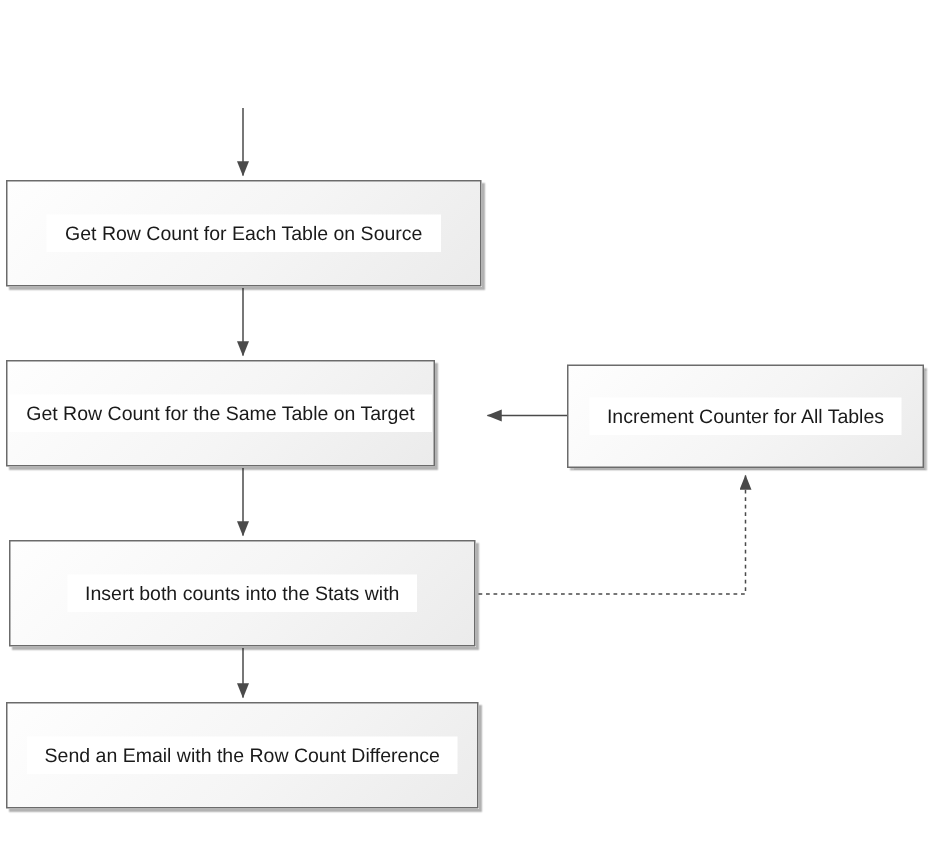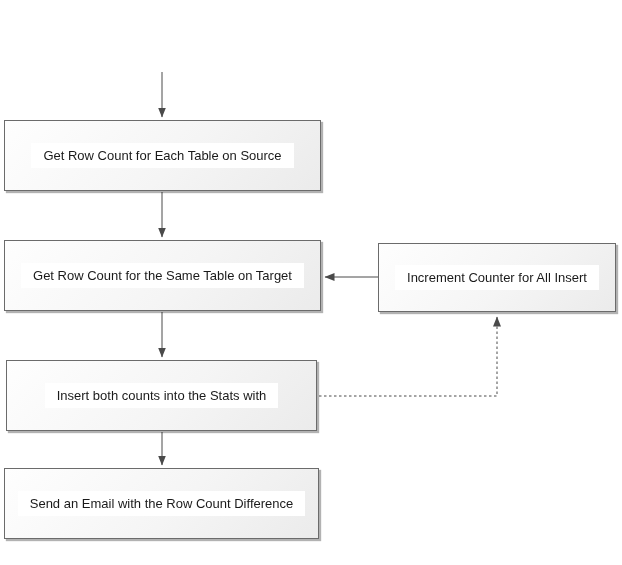--- a/index.html
+++ b/index.html
@@ -29,21 +29,21 @@
     background: #ffffff;
     padding: 5px 12px;
     font-size: 13px;
     line-height: 15px;
     color: #1a1a1a;
     white-space: nowrap;
   }
   
   #node-get-tables        { left: 5px;   top: 5px;   width: 306px; height: 66px; }
   #node-source-count      { left: 4px;   top: 120px; width: 317px; height: 71px; align-items: center; }
-  #node-target-count      { left: 4px;   top: 240px; width: 317px; height: 71px; }
+  #node-target-count      { left: 4px;   top: 240px; width: 286px; height: 71px; }
   #node-increment-counter { left: 378px; top: 243px; width: 238px; height: 69px; }
   #node-insert-stats      { left: 6px;   top: 360px; width: 311px; height: 71px; }
   #node-send-email        { left: 4px;   top: 468px; width: 315px; height: 71px; text-align: right; }
 
   svg.connectors {
     position: absolute;
     left: 0; top: 0;
     width: 622px;
     height: 565px;
     pointer-events: none;
@@ -79,21 +79,21 @@
 
   <div class="node" id="node-source-count">
     <span class="label">Get Row Count for Each Table on Source</span>
   </div>
 
   <div class="node" id="node-target-count">
     <span class="label">Get Row Count for the Same Table on Target</span>
   </div>
 
   <div class="node" id="node-increment-counter">
-    <span class="label">Increment Counter for All Insert</span>
+    <span class="label">Increment Counter for All Tables</span>
   </div>
 
   <div class="node" id="node-insert-stats">
     <span class="label">Insert both counts into the Stats with</span>
   </div>
 
   <div class="node" id="node-send-email">
     <span class="label">Send an Email with the Row Count Difference</span>
   </div>
 

